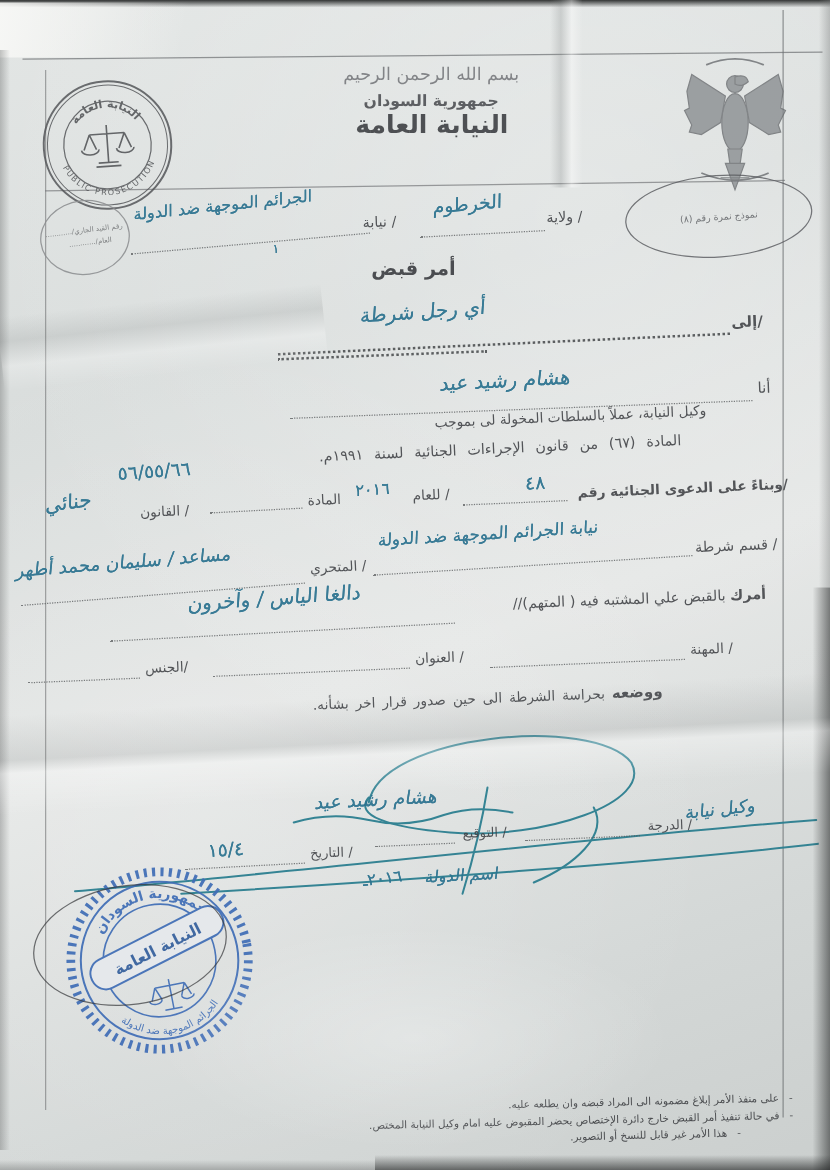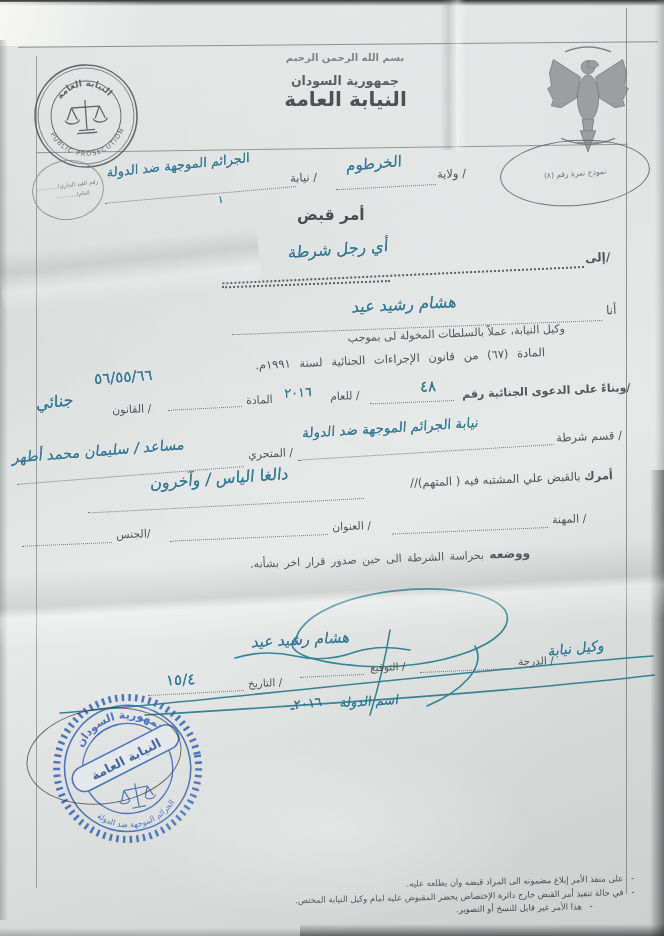--- a/index.html
+++ b/index.html
@@ -23,21 +23,21 @@
 </head>
 <body>
 
 <div id="page">
 
   <div class="abs" style="left:18px;top:44px;width:640px;height:0;border-top:1.2px solid #6b6d70;opacity:.7;transform:rotate(-0.5deg);"></div>
   <div class="abs" style="left:36px;top:148px;width:592px;height:0;border-top:1px solid #6b6d70;opacity:.65;transform:rotate(-0.8deg);"></div>
   <div class="abs" style="left:626px;top:8px;width:1.4px;height:886px;background:#6b6d70;opacity:.7;"></div>
   <div class="abs" style="left:36px;top:56px;width:1.2px;height:832px;background:#6f7173;opacity:.6;"></div>
 
-  <div class="p ctr" style="left:250px;top:52px;width:190px;font-size:10px;color:#75777b;font-weight:bold;">بسم الله الرحمن الرحيم</div>
+  <div class="p ctr" style="left:250px;top:52px;width:190px;font-size:14px;color:#75777b;">بسم الله الرحمن الرحيم</div>
   <div class="p ctr" style="left:255px;top:73px;width:180px;font-size:12.5px;font-weight:700;color:#4b4d51;">جمهورية السودان</div>
   <div class="p ctr" style="left:243px;top:87px;width:205px;font-size:20px;font-weight:700;color:#3a3c40;letter-spacing:.5px;">النيابة العامة</div>
 
   <svg class="abs" viewBox="0 0 112 112" style="left:30px;top:60px;width:112px;height:112px;opacity:.85;transform:rotate(-4deg);">
     <circle cx="56" cy="56" r="51" fill="none" stroke="#55575a" stroke-width="1.6"></circle>
     <circle cx="56" cy="56" r="48" fill="none" stroke="#55575a" stroke-width=".8"></circle>
     <circle cx="56" cy="56" r="35" fill="none" stroke="#55575a" stroke-width="1"></circle>
     <path id="sealArcTop" d="M 26,56 A 30,30 0 0 1 86,56" fill="none"></path>
     <text font-size="9" fill="#4e5053" font-weight="700">
       <textPath href="#sealArcTop" startOffset="50%" text-anchor="middle">النيابة العامة</textPath>

